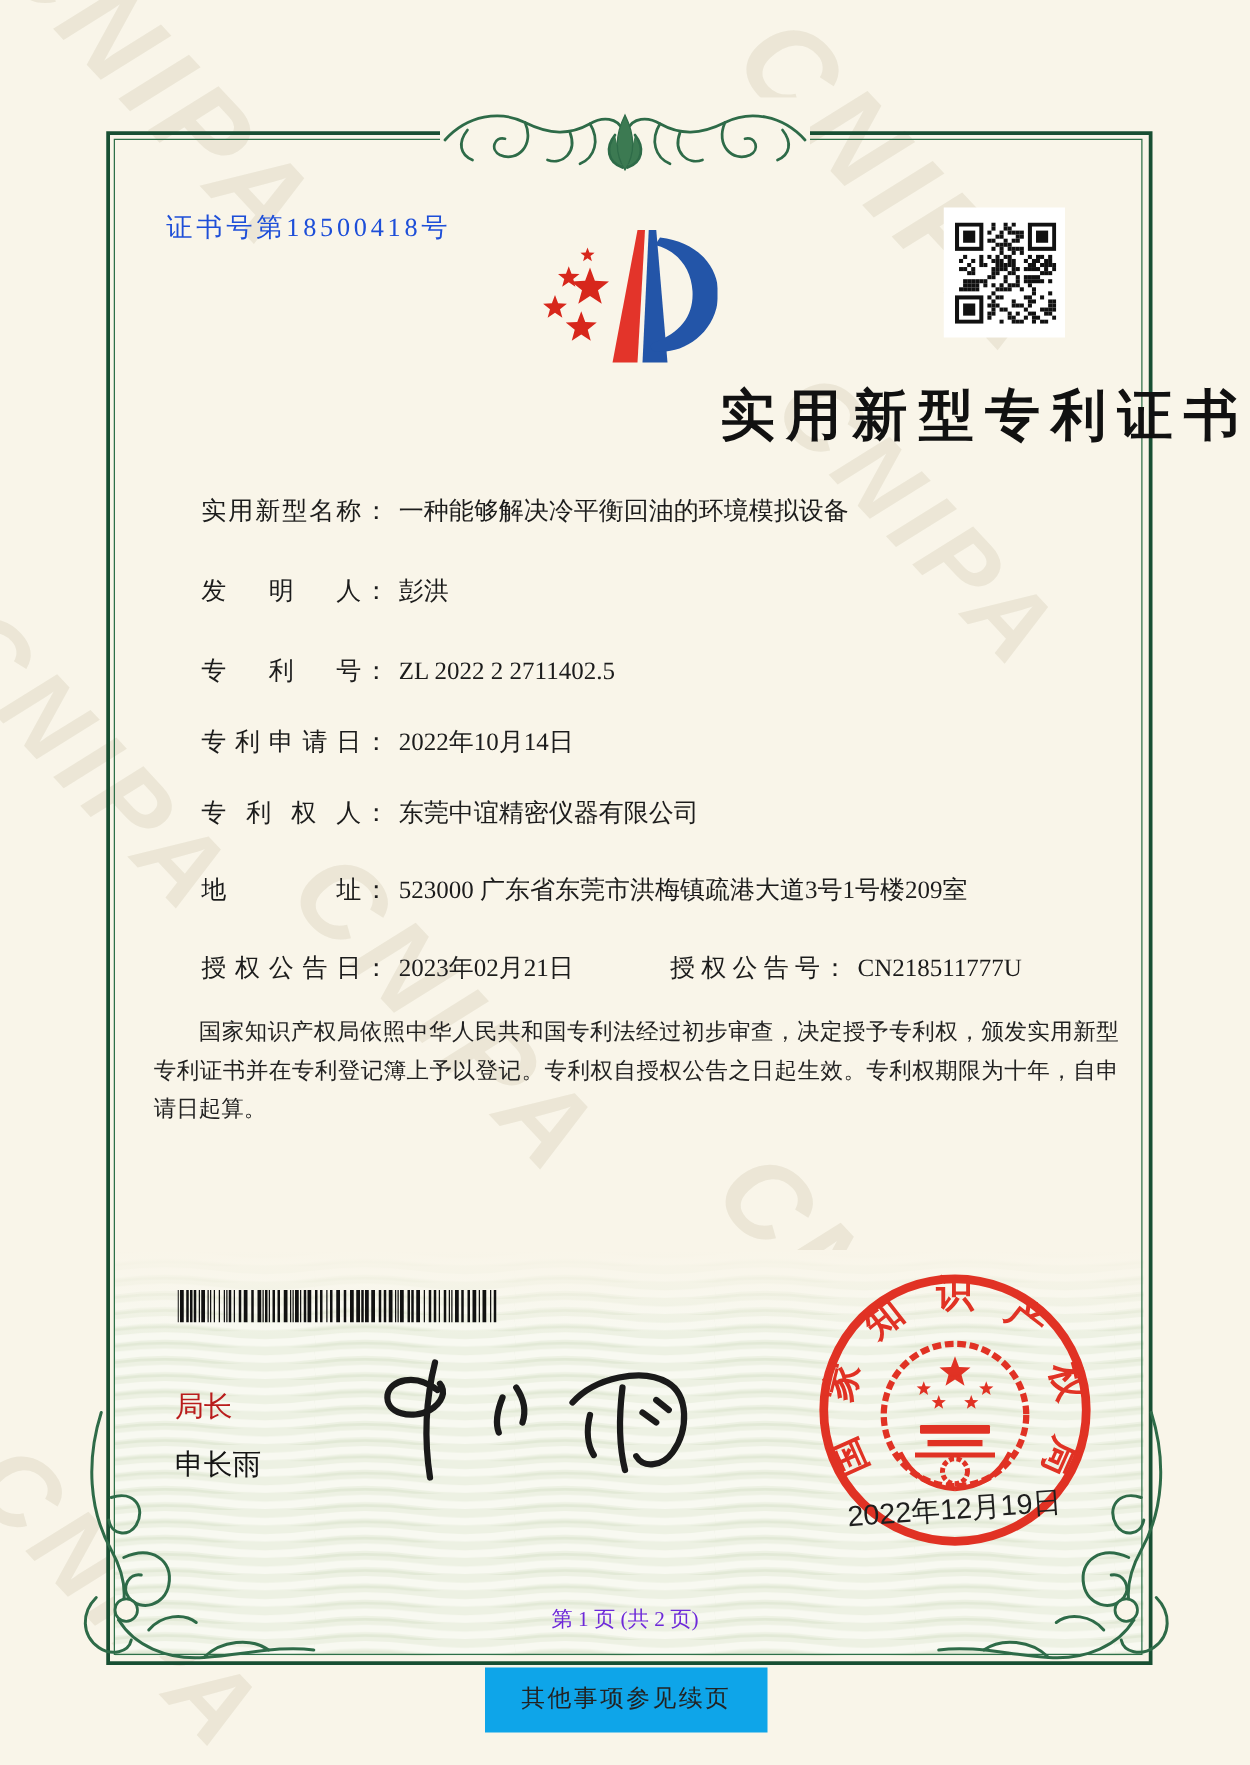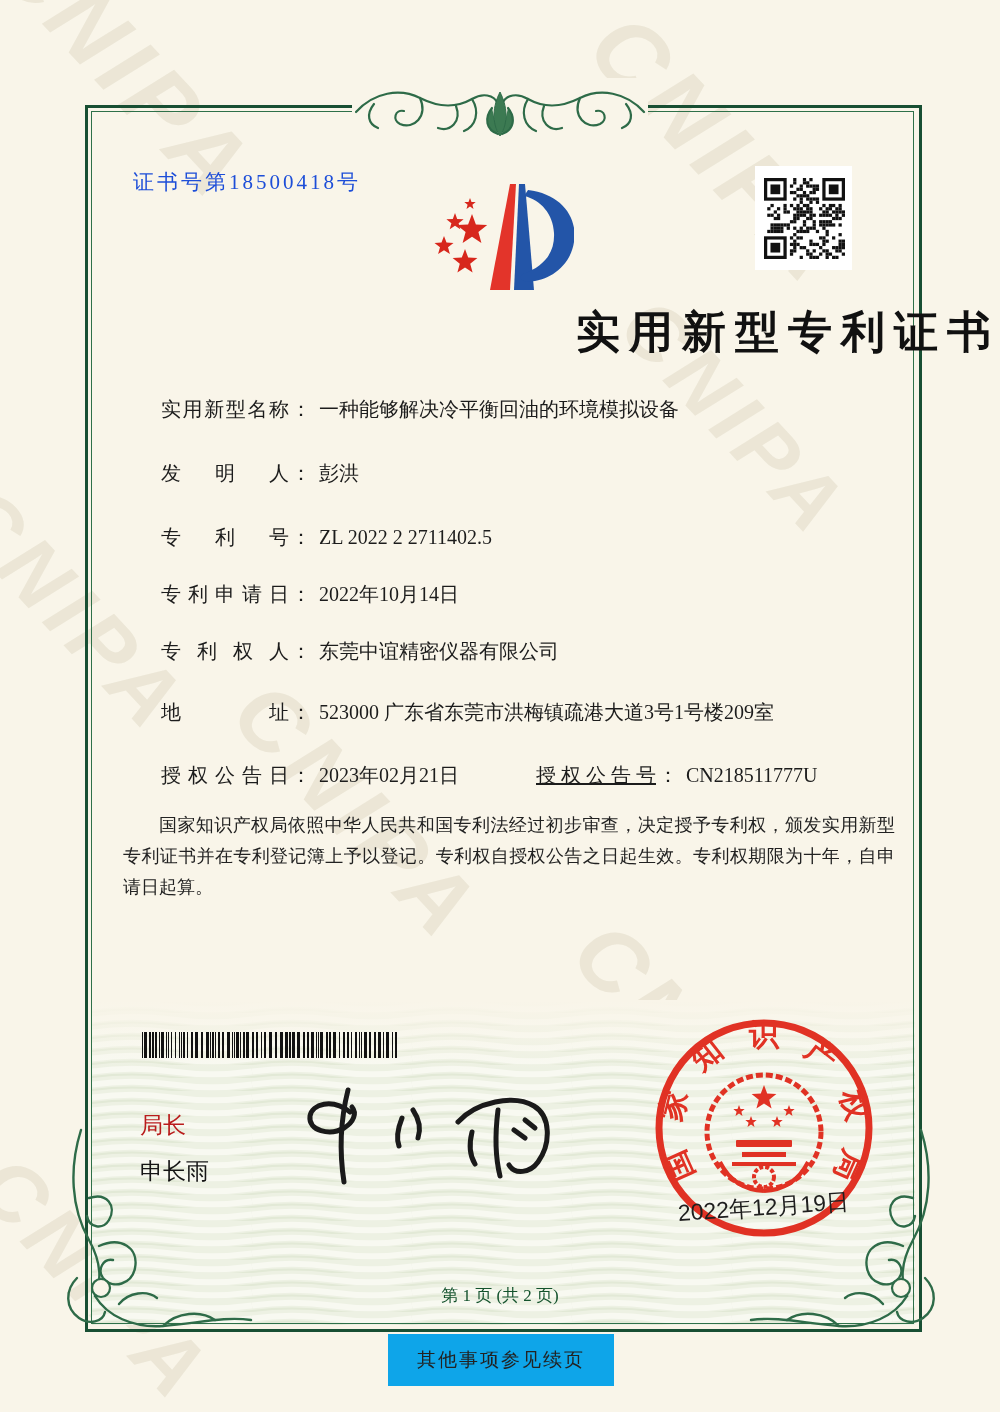--- a/index.html
+++ b/index.html
@@ -26,34 +26,34 @@
       color:#1d4ed8;z-index:5;}
   .logo{position:absolute;left:428px;top:164px;width:146px;height:142px;z-index:5;}
   .qrbox{position:absolute;left:755px;top:166px;width:97px;height:104px;background:#fff;z-index:5;}
   .title{position:absolute;left:0;top:303px;width:100%;text-align:right;
       font-weight:bold;font-size:44px;letter-spacing:9px;color:#111;z-index:5;}
   .row{position:absolute;left:133px;font-size:20px;line-height:1.15;color:#1c1c1c;
       white-space:nowrap;z-index:5;margin-left:28px;}
   .flabel{display:inline-block;width:128px;text-align:justify;text-align-last:justify;}
   .colon{display:inline-block;margin:0 8px 0 2px;}
   .auth2{position:absolute;left:375px;top:0;}
-  .auth2 .flabel{width:120px;text-decoration:underline;}
+  .auth2 .flabel{width:120px;}
   .paras{position:absolute;left:123px;top:810px;width:772px;z-index:5;
       font-size:18px;line-height:31px;color:#222;text-align:justify;}
   .paras p{margin:0;text-indent:2em;}
   .paras p + p{margin-top:8px;}
   .barcode{position:absolute;left:142px;top:1032px;z-index:5;}
   .sig-title{position:absolute;left:140px;top:1110px;font-family:"Liberation Sans",sans-serif;
       font-size:23px;color:#b91c1c;z-index:5;}
   .sig-name{position:absolute;left:140px;top:1156px;font-family:"Liberation Sans",sans-serif;
       font-size:23px;color:#151515;z-index:5;}
   .signature{position:absolute;left:262px;top:1078px;z-index:5;}
   .seal{position:absolute;left:650px;top:1014px;z-index:6;opacity:0.95;}
   .pageno{position:absolute;left:0;top:1284px;width:100%;text-align:center;
-      font-size:17px;color:#14532d;z-index:5;}
+      font-size:17px;color:#6d28d9;z-index:5;}
   .footnote{position:absolute;left:388px;top:1334px;width:226px;height:52px;
       background:#0ea5e9;z-index:5;text-align:center;line-height:52px;
       font-size:19px;color:#222;letter-spacing:2px;font-family:Liberation Serif, serif;}
 </style>
 </head>
 <body>
 
 <div class="wm" style="left:-40px;top:10px;font-size:95px;">CNIPA</div>
 <div class="wm" style="left:555px;top:95px;font-size:95px;">CNIPA</div>
 <div class="wm" style="left:590px;top:370px;font-size:82px;">CNIPA</div>

